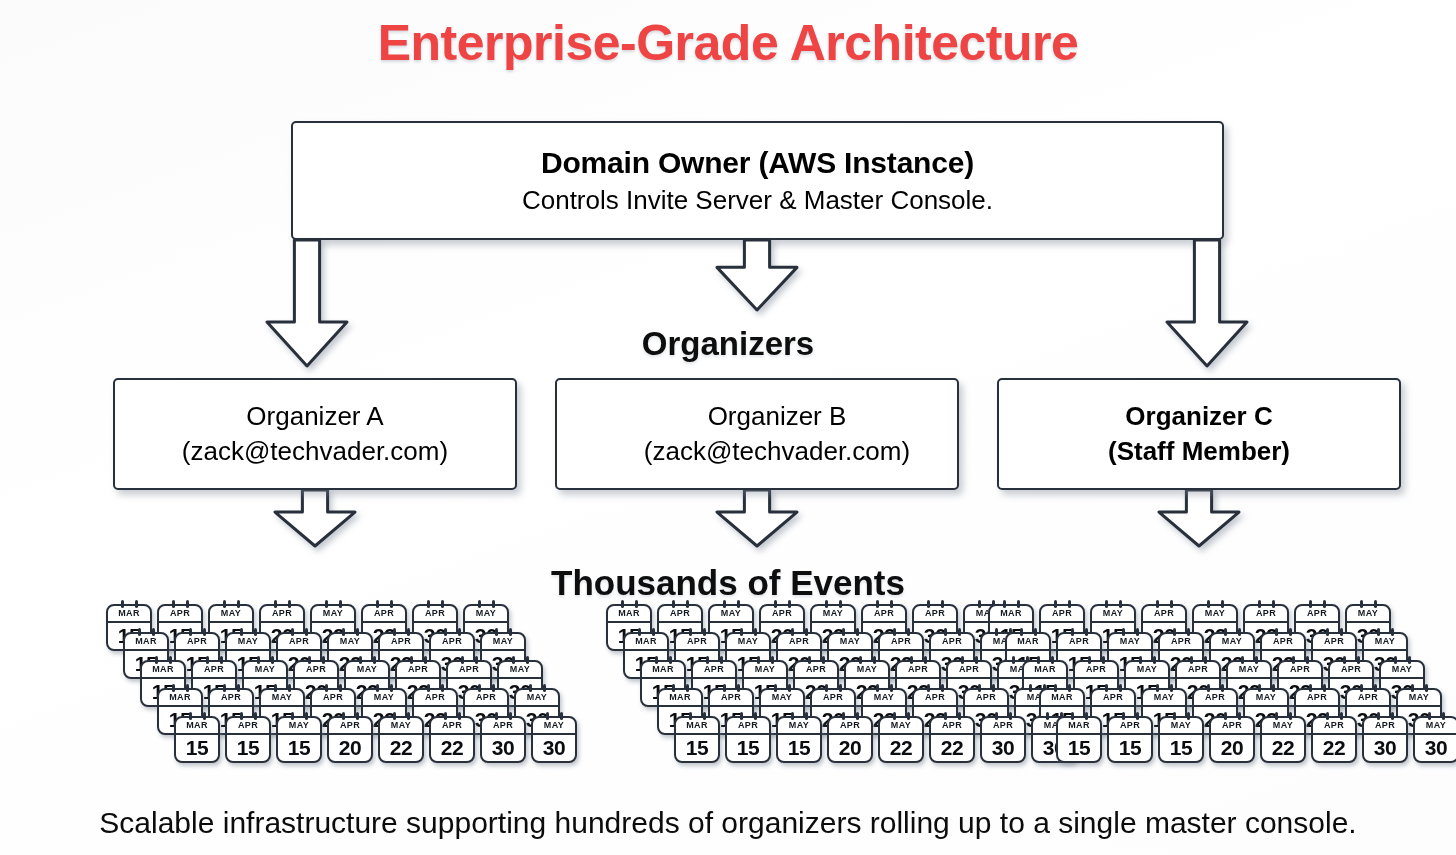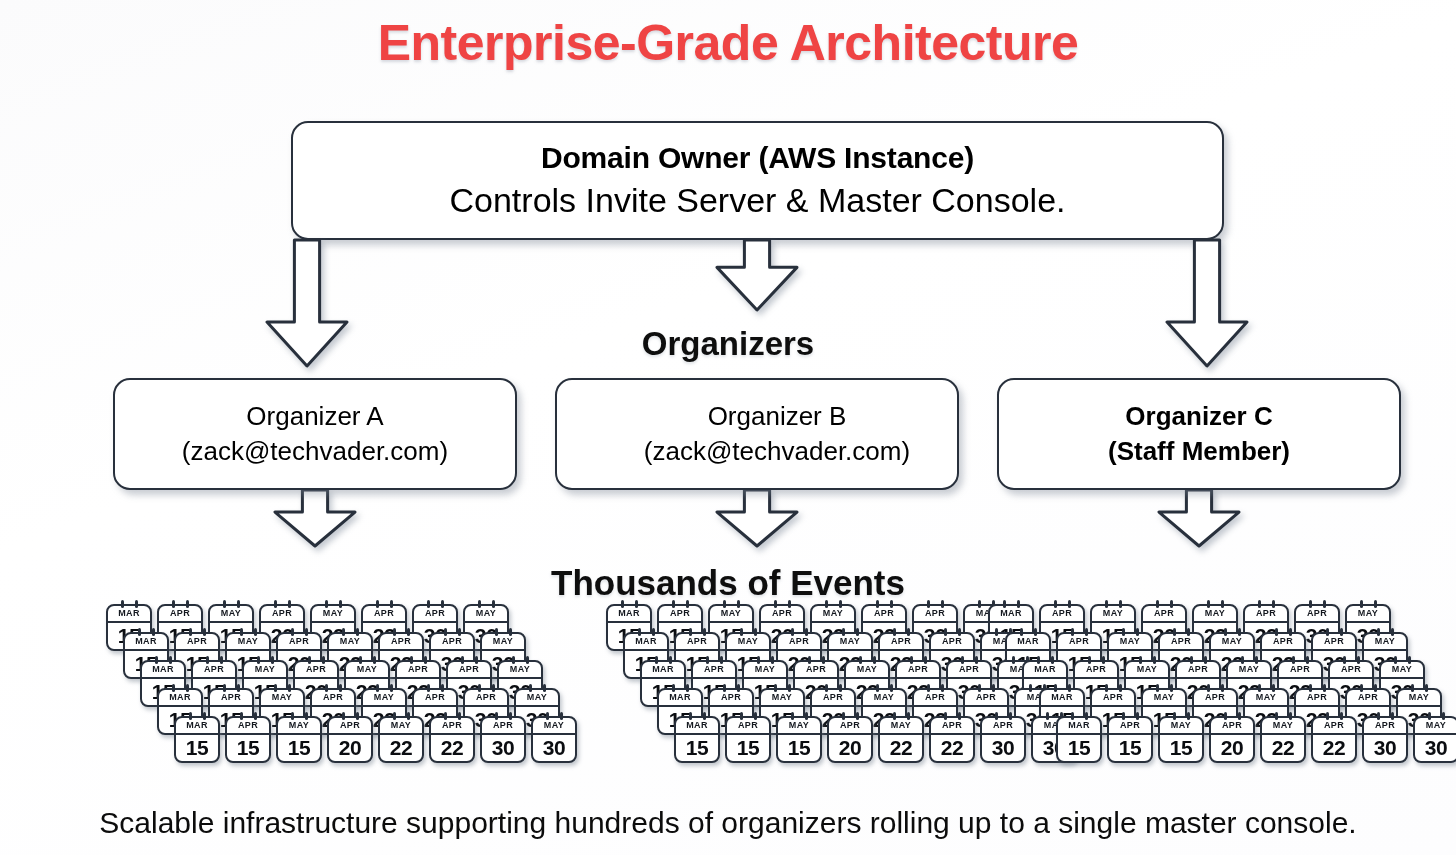--- a/index.html
+++ b/index.html
@@ -28,21 +28,21 @@
     letter-spacing: -0.5px;
     color: #ef4444;
     text-shadow: 0 2px 3px rgba(140,150,165,0.35);
   }
 
   
   .node-box {
     position: absolute;
     background: #ffffff;
     border: 2.5px solid #28303c;
-    border-radius: 17px;
+    border-radius: 5px;
     box-shadow: 4px 5px 7px rgba(120,130,145,0.40);
     box-sizing: border-box;
     display: flex;
     flex-direction: column;
     align-items: center;
     justify-content: center;
     color: #000000;
   }
 
   #owner-box {
@@ -51,21 +51,21 @@
     width: 933px;
     height: 119px;
   }
   #owner-box .owner-title {
     font-size: 30px;
     font-weight: bold;
     line-height: 1.2;
     letter-spacing: -0.2px;
   }
   #owner-box .owner-sub {
-    font-size: 34px;
+    font-size: 26px;
     font-weight: normal;
     line-height: 1.25;
     margin-top: 3px;
   }
 
   .org-box {
     top: 378px;
     width: 404px;
     height: 112px;
   }

